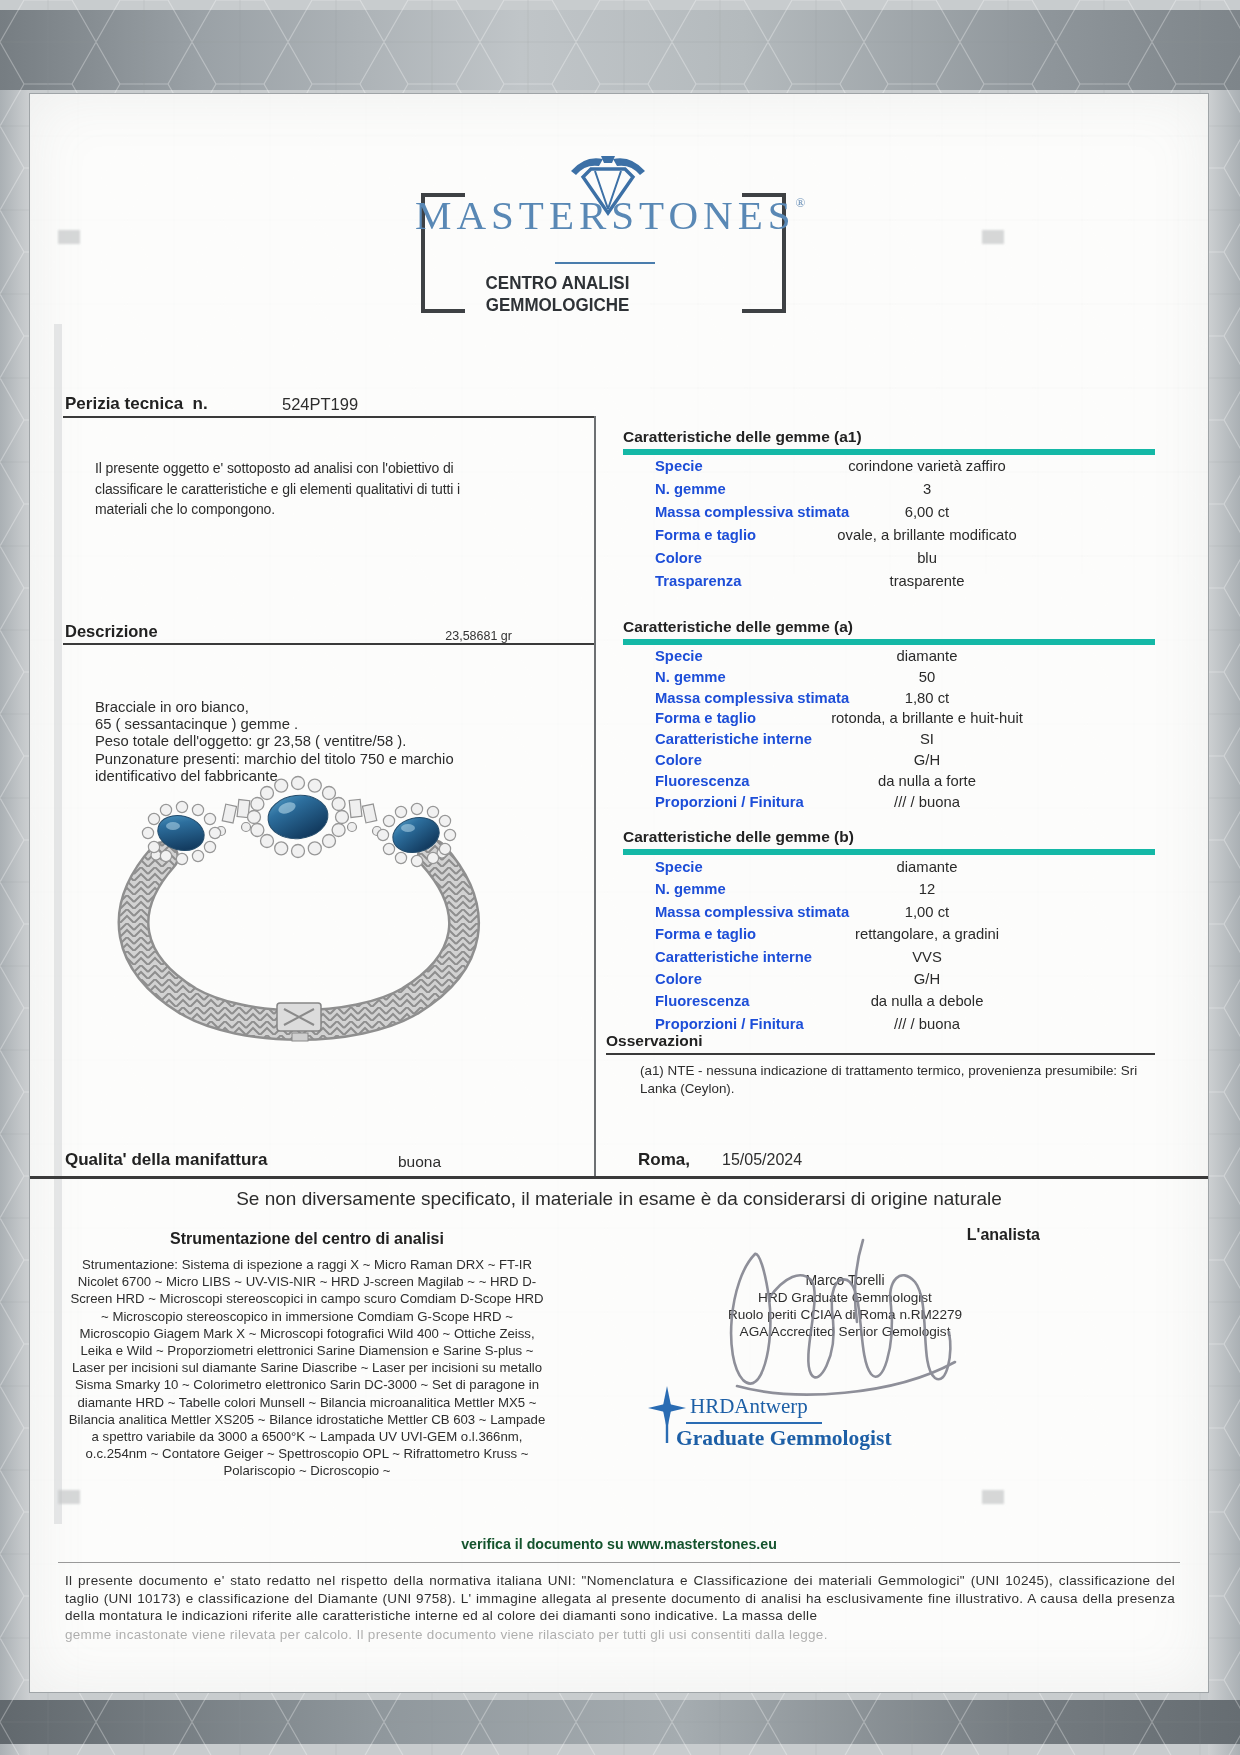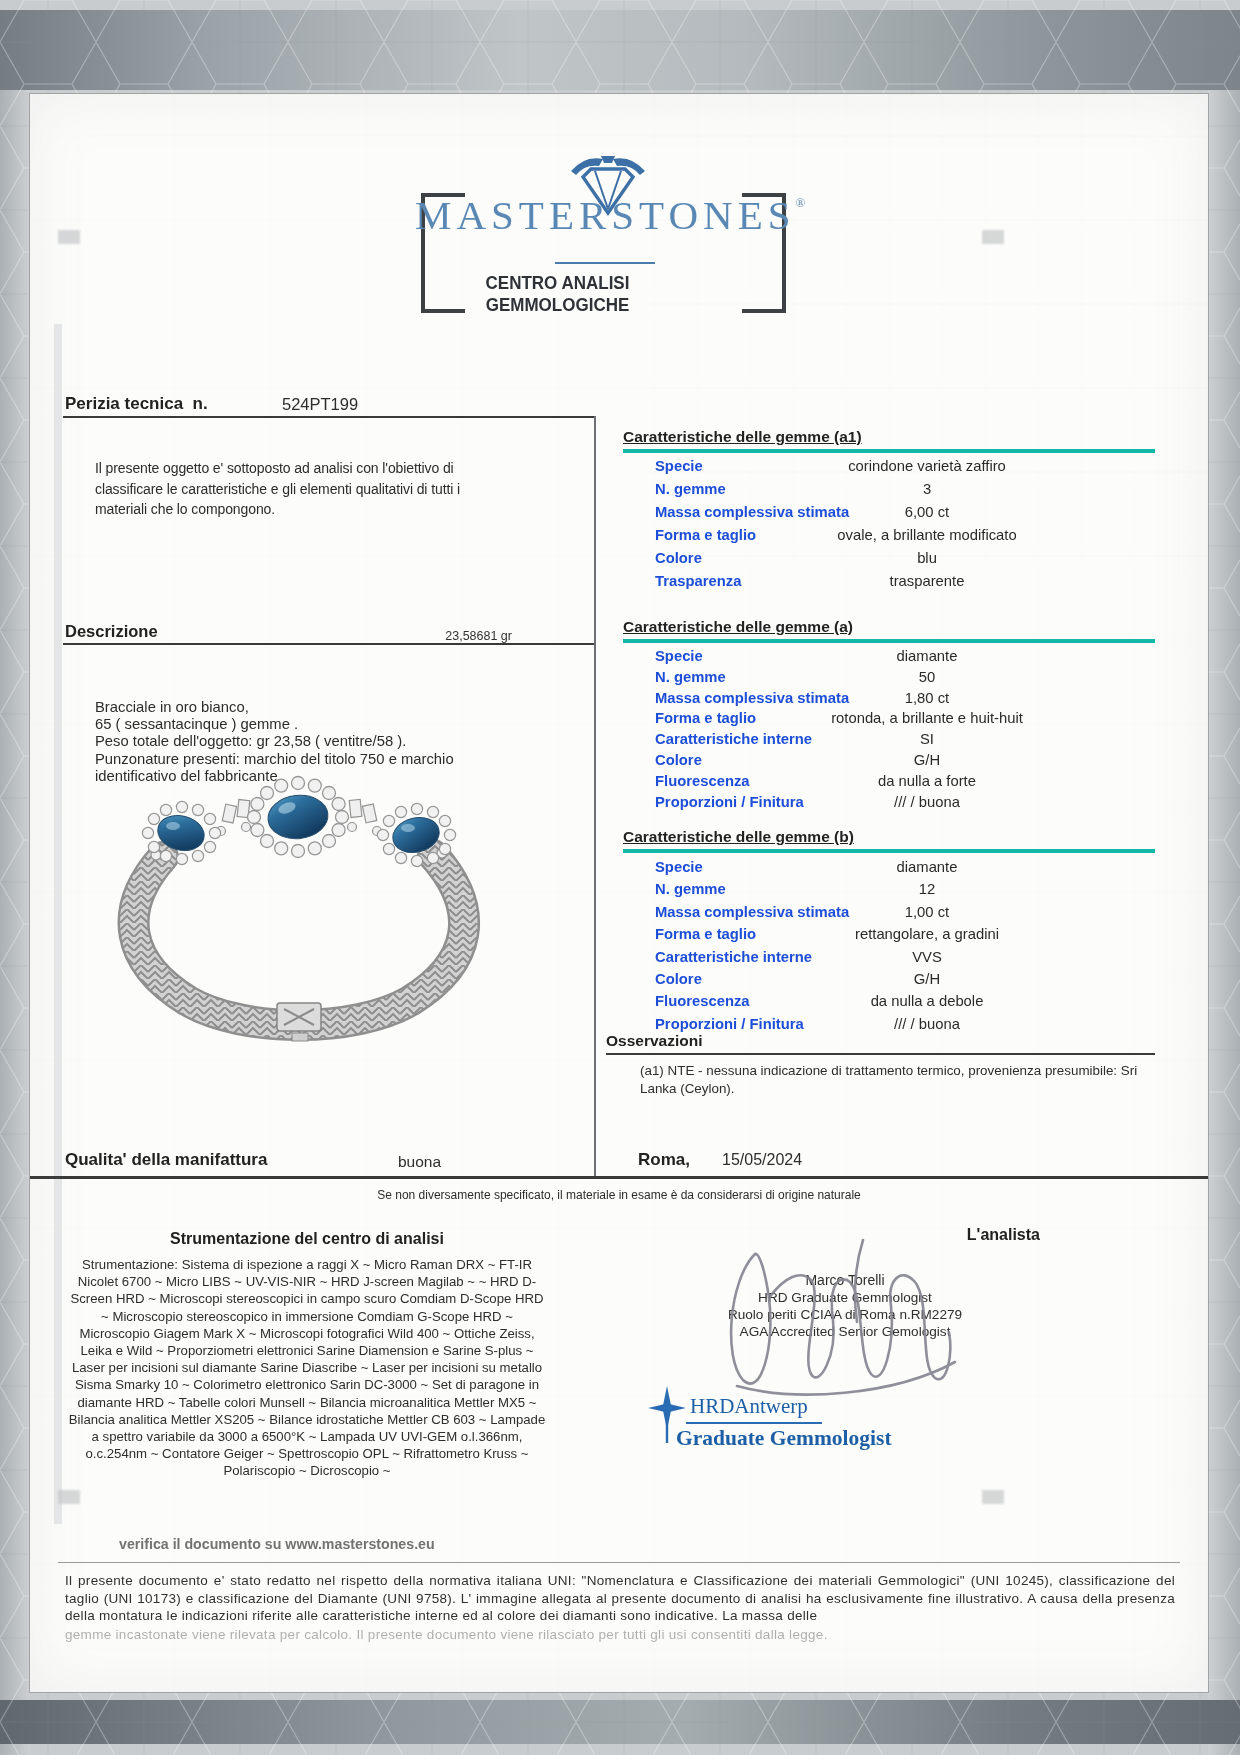--- a/index.html
+++ b/index.html
@@ -41,45 +41,45 @@
   .perizia-number{left:252px;top:301px;font-size:16.5px;color:#2d2d2d;}
   .rule{background:#3a3a3a;height:2px;}
   .intro{left:65px;top:364px;width:420px;font-size:14px;line-height:20.5px;color:#2c2c2c;letter-spacing:-.1px;}
   .descr-title{left:35px;top:528px;font-size:16.5px;font-weight:bold;color:#222;}
   .descr-weight{left:330px;top:535px;width:152px;text-align:right;font-size:12.5px;color:#333;}
   .desc-lines{left:65px;top:560px;width:425px;font-size:14.8px;line-height:17.2px;color:#2c2c2c;margin-top:45px;}
   .qualita-label{left:35px;top:1056px;font-size:17px;font-weight:bold;color:#222;}
   .qualita-value{left:368px;top:1059px;font-size:15.5px;color:#2d2d2d;}
   
   .divider{left:564px;top:322px;width:2px;height:760px;background:#6d7073;}
-  .gem-head{font-weight:bold;font-size:15.5px;color:#222;border-bottom:4px solid #14b8a6;padding-bottom:3px;width:532px;text-decoration:underline;}
+  .gem-head{font-weight:bold;font-size:15.5px;color:#222;border-bottom:6px solid #14b8a6;padding-bottom:3px;width:532px;}
   .gem-rows{width:532px;}
   .gem-row{position:relative;}
   .rows-a1 .gem-row{height:23px;}
   .rows-a .gem-row{height:20.8px;}
   .rows-b .gem-row{height:22.4px;}
   .gl{position:absolute;left:32px;font-weight:bold;font-size:14.8px;color:#1d4ed8;white-space:nowrap;}
   .gv{position:absolute;left:112px;right:36px;text-align:center;font-size:14.8px;color:#2a2a2a;white-space:nowrap;}
   .oss-head{left:576px;top:938px;width:549px;font-weight:bold;font-size:15.5px;color:#222;
     border-bottom:2px solid #3a3a3a;padding-bottom:3px;}
   .oss-text{left:610px;top:968px;width:512px;font-size:13.4px;line-height:18px;color:#2d2d2d;}
   .issue-city{left:608px;top:1056px;font-size:17px;font-weight:bold;color:#222;}
   .issue-date{left:692px;top:1057px;font-size:16px;color:#2d2d2d;}
   
   .fullrule{left:0;top:1082px;width:1178px;height:2.5px;background:#3a3a3a;}
-  .natural{left:89px;top:1094px;width:1000px;text-align:center;font-size:12px;color:#2c2c2c;}
+  .natural{left:89px;top:1094px;width:1000px;text-align:center;font-size:19px;color:#2c2c2c;}
   .strum-title{left:37px;top:1136px;width:480px;text-align:center;font-size:16px;font-weight:bold;color:#222;}
   .strum-text{left:37px;top:1162px;width:480px;text-align:center;font-size:13.2px;line-height:17.2px;color:#2e2e2e;}
   .analista-title{left:620px;top:1132px;width:390px;text-align:right;font-size:16px;font-weight:bold;color:#222;}
   .analyst-name{left:620px;top:1178px;width:390px;text-align:center;font-size:14px;color:#2e2e2e;}
   .cred{left:620px;width:390px;text-align:center;font-size:13.6px;color:#2e2e2e;}
   .hrd-name{left:660px;top:1300px;font-family:"Liberation Serif",serif;font-weight:normal;font-size:21px;color:#1d5fa6;}
   .hrd-underline{left:656px;top:1328px;width:136px;height:1.5px;background:#2a6cb3;}
   .hrd-sub{left:646px;top:1332px;font-family:"Liberation Serif",serif;font-weight:bold;font-size:21.5px;color:#1d5fa6;}
-  .verify{left:89px;top:1442px;width:1000px;text-align:left;font-size:14.2px;font-weight:bold;color:#737373;}
+  .verify{left:89px;top:1442px;width:1000px;text-align:center;font-size:14.2px;font-weight:bold;color:#14532d;}
   .footer-rule{left:28px;top:1468px;width:1122px;height:1px;background:#999;}
   .footer-main{left:35px;top:1478px;width:1110px;text-align:justify;font-size:13.5px;letter-spacing:.3px;
     line-height:17.5px;color:#303030;}
   .footer-faded{left:35px;top:1532px;width:1110px;font-size:13.5px;letter-spacing:.3px;line-height:17.5px;
     color:#303030;opacity:.38;filter:blur(.3px);}
   .sig{pointer-events:none;}
 </style>
 </head>
 <body>
 

